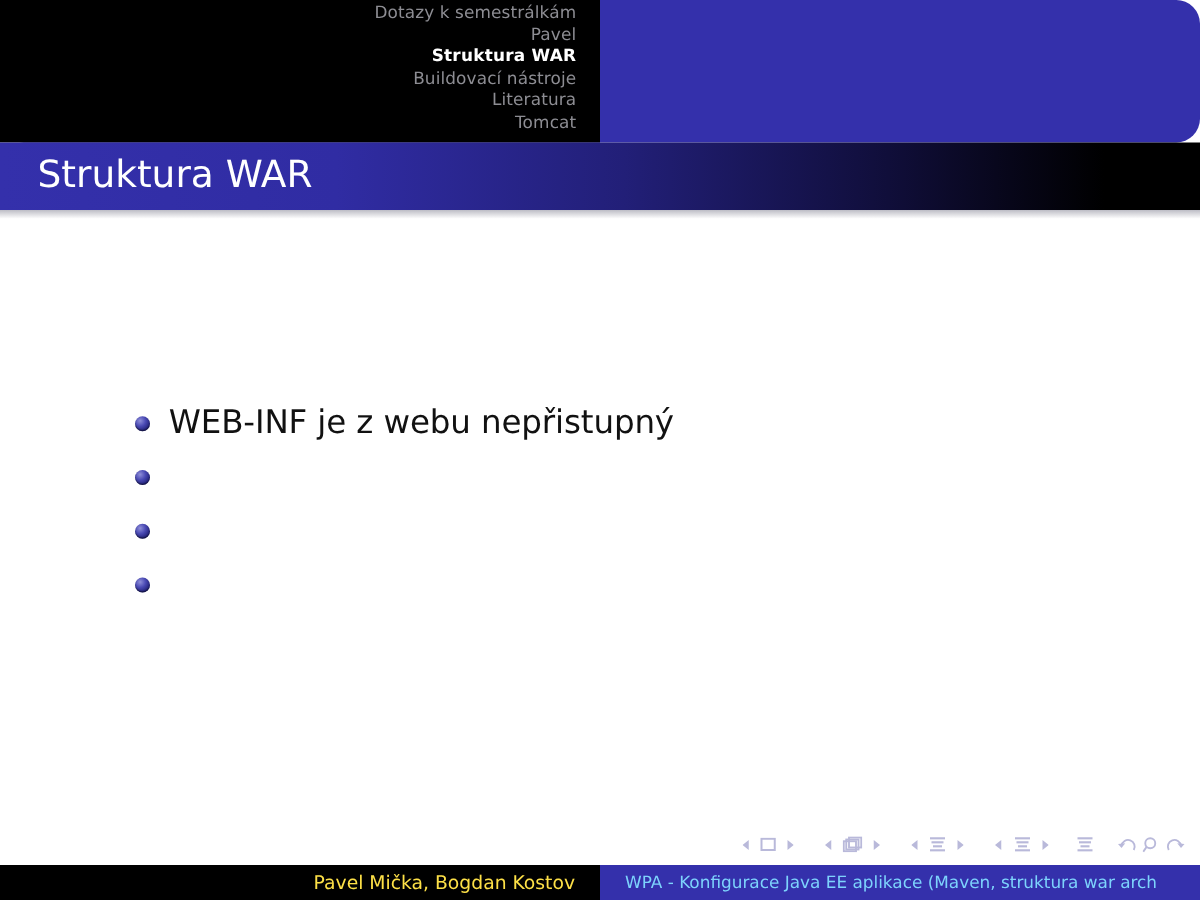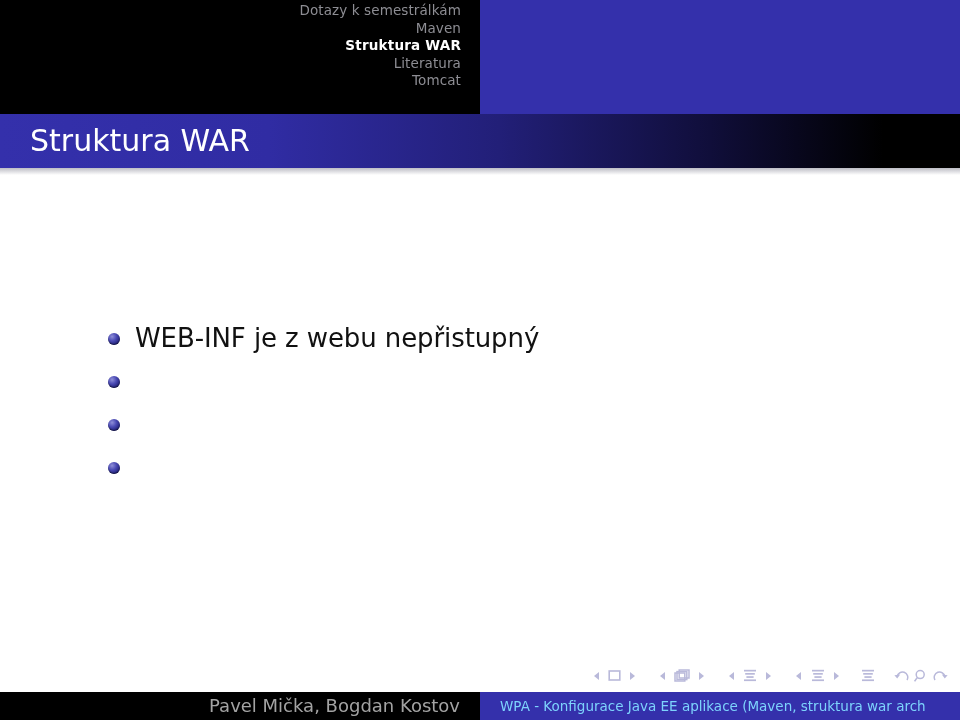--- a/index.html
+++ b/index.html
@@ -16,20 +16,21 @@
     position: relative;
   }
 
   
   .headbar {
     position: absolute;
     left: 0; top: 0;
     width: 960px;
     height: 114px;
     background: #3430ab;
+    border-radius: 19px;
   }
   .headbar-left {
     position: absolute;
     left: 0; top: 0;
     width: 480px;
     height: 114px;
     background: #000000;
   }
   .navlist {
     position: absolute;
@@ -148,22 +149,22 @@
     height: 28px;
     background: #000000;
   }
   .foot-author {
     position: absolute;
     left: 0; top: 0;
     width: 460px;
     height: 26px;
     line-height: 28px;
     text-align: right;
-    font-size: 18px;
-    color: #a3a3a3;
+    font-size: 15px;
+    color: #fde047;
     white-space: nowrap;
   }
   .foot-title {
     position: absolute;
     left: 500px; top: 0;
     width: 460px;
     height: 32px;
     line-height: 28px;
     font-size: 13.5px;
     color: #7dd3fc;
@@ -171,22 +172,23 @@
     overflow: hidden;
   }
 </style>
 </head>
 <body>
 
 <div class="headbar">
   <div class="headbar-left"></div>
   <div class="navlist">
     <span class="navitem">Dotazy k semestrálkám</span>
-    <span class="navitem">Maven</span>
+    <span class="navitem">Pavel</span>
     <span class="navitem active">Struktura WAR</span>
+    <span class="navitem">Buildovací nástroje</span>
     <span class="navitem">Literatura</span>
     <span class="navitem">Tomcat</span>
   </div>
 </div>
 
 <div class="titlebar">
   <div class="title-text">Struktura WAR</div>
 </div>
 <div class="titlebar-shadow"></div>
 

